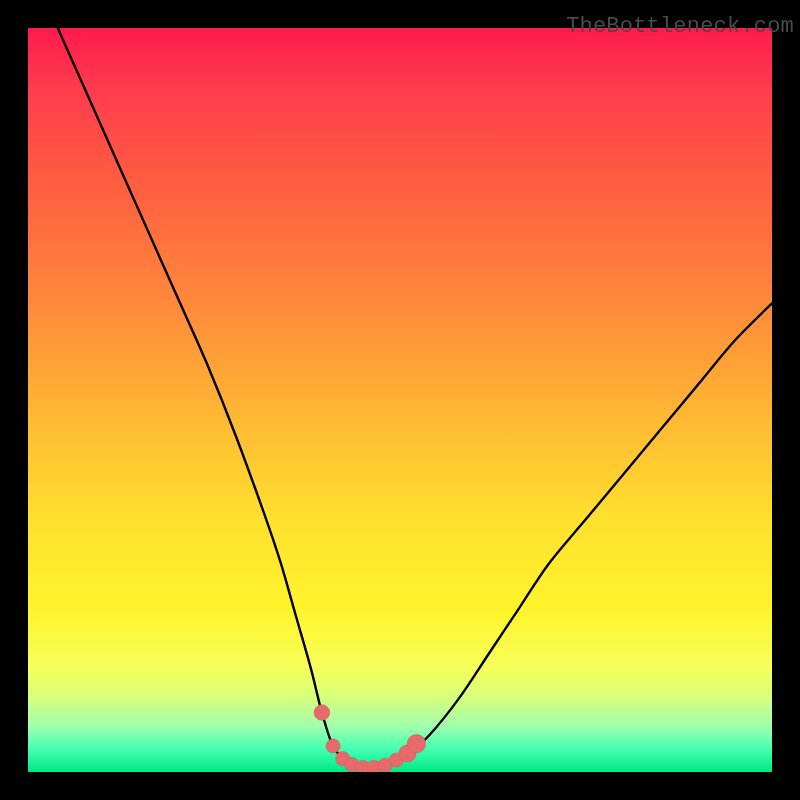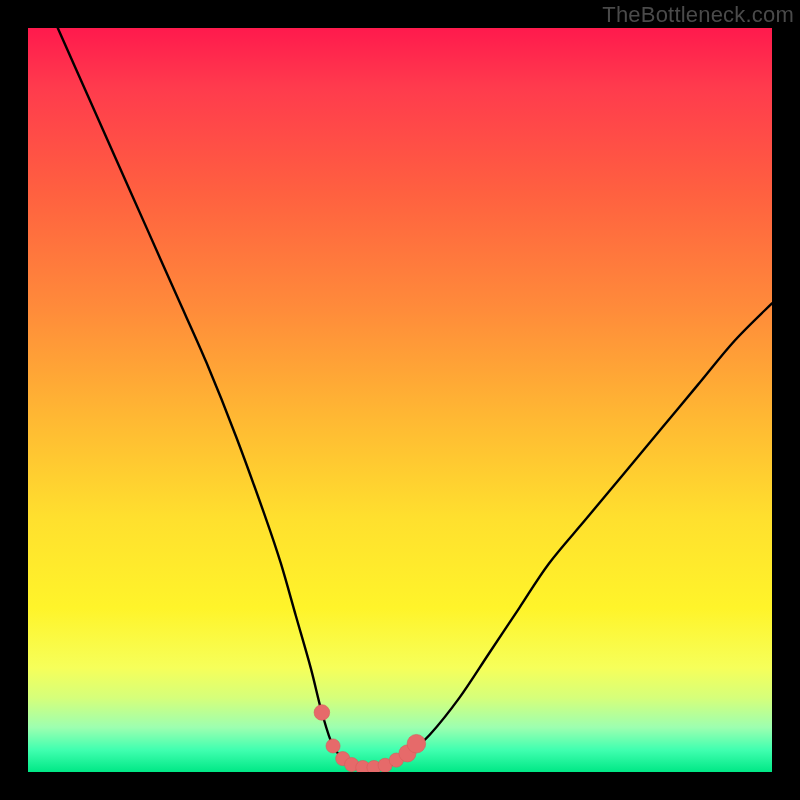--- a/index.html
+++ b/index.html
@@ -37,27 +37,28 @@
       #fff42a 78%,
       #f6ff5a 86%,
       #d6ff7a 90%,
       #9dffb0 94%,
       #41ffb0 97%,
       #00e886 100%
     );
   }
   .watermark {
     position: absolute;
-    top: 2px;
+    top: 14px;
     right: 6px;
     color: #4a4a4a;
     font-size: 22px;
     font-weight: 500;
     letter-spacing: 0.2px;
     user-select: none;
+    font-family: Liberation Mono, monospace;
   }
   svg.curve {
     position: absolute;
     left: 0;
     top: 0;
     width: 744px;
     height: 744px;
   }
 </style>
 </head>

